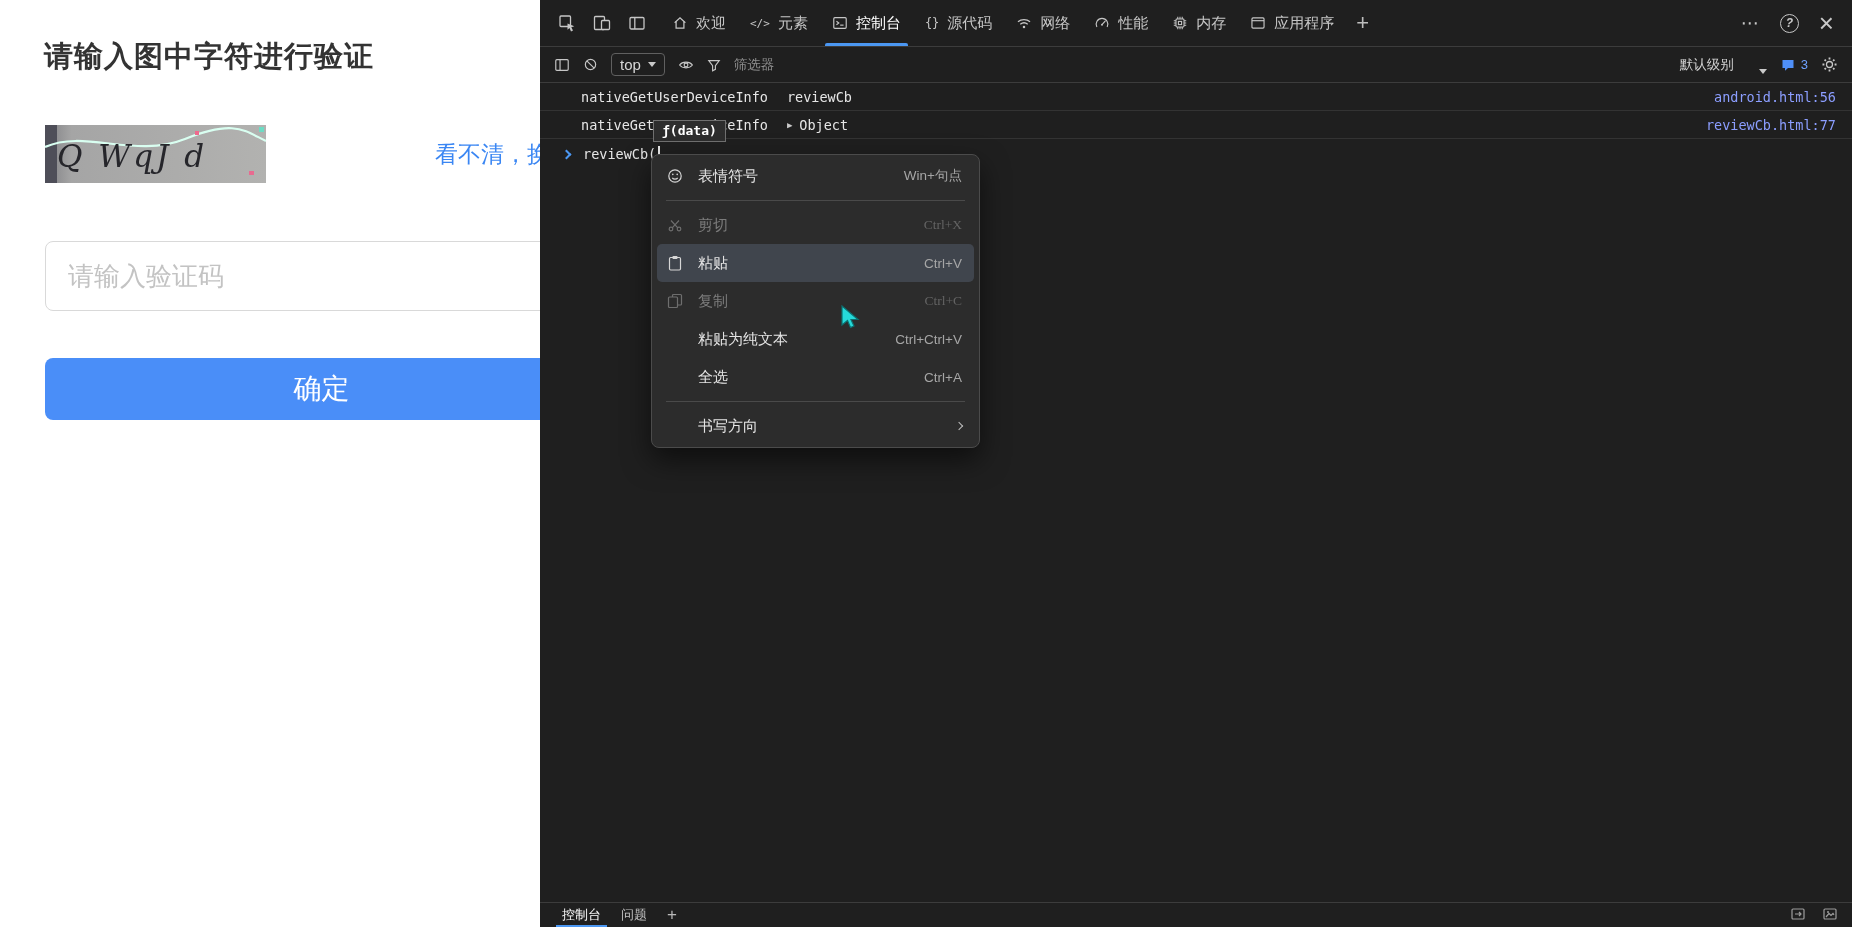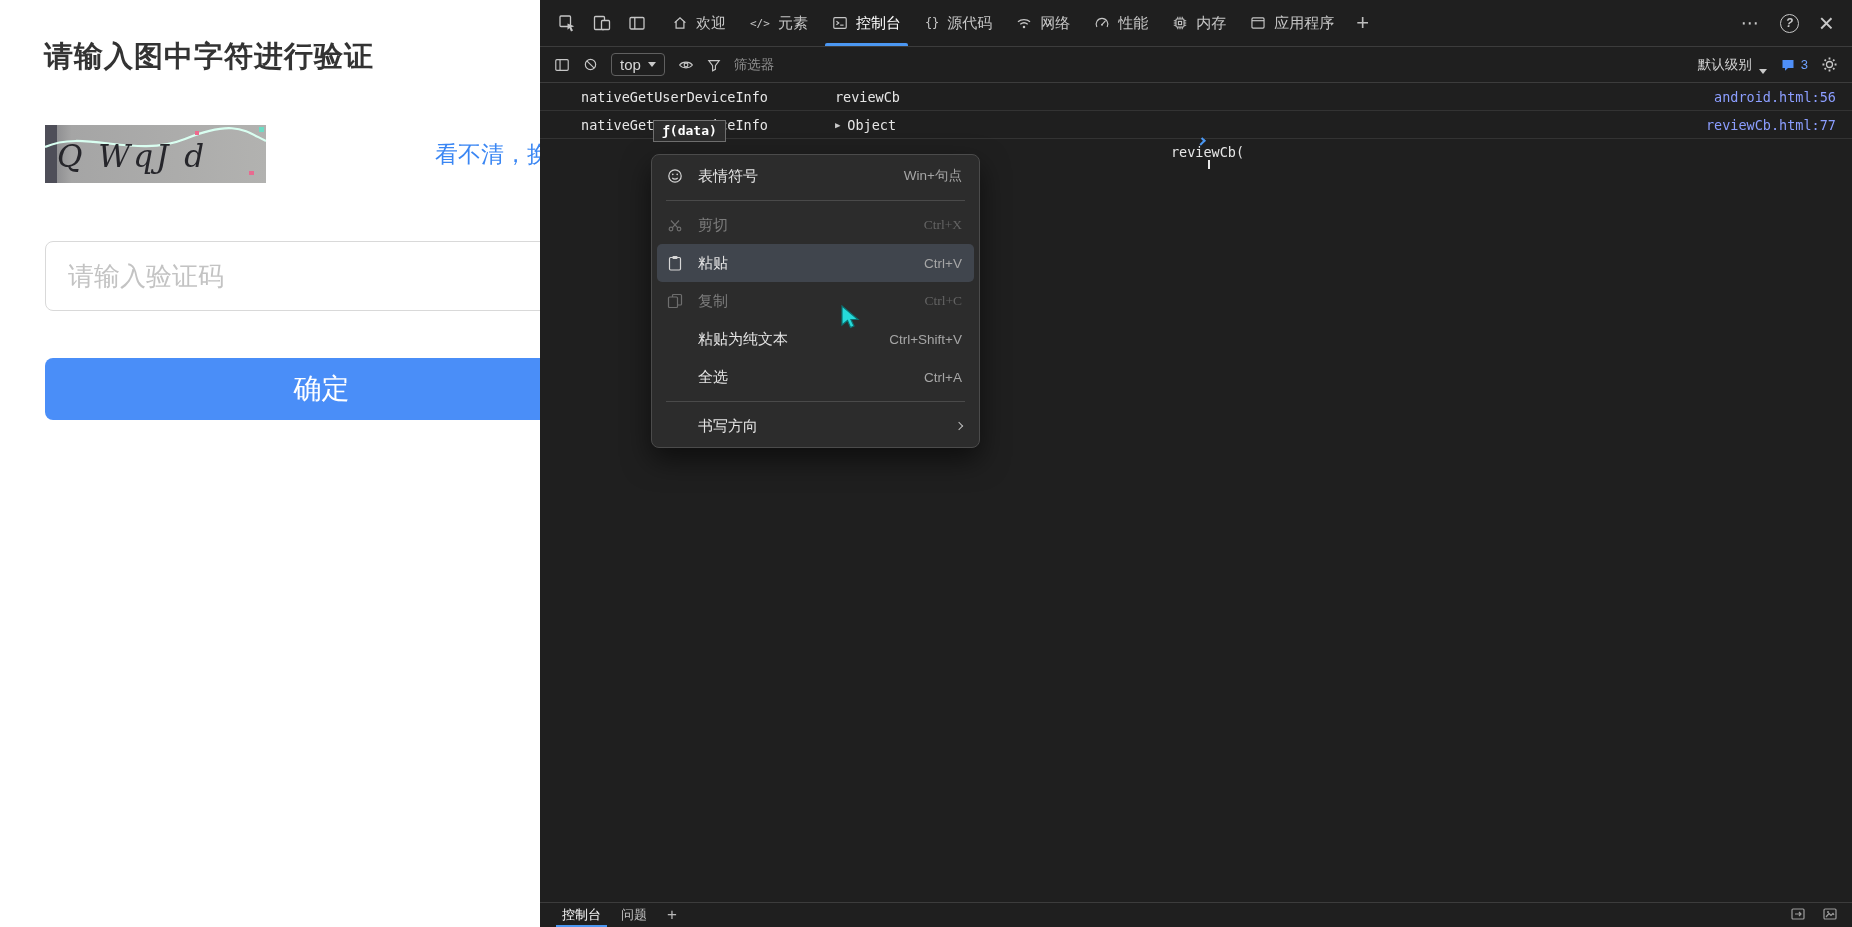--- a/index.html
+++ b/index.html
@@ -30,30 +30,30 @@
   .dots{font-size:18px;letter-spacing:1px;cursor:pointer;}
   .help{width:19px;height:19px;border:1.5px solid #c6c6c6;border-radius:50%;display:flex;align-items:center;justify-content:center;font-size:12px;font-weight:700;cursor:pointer;}
   .closex{font-size:26px;line-height:1;cursor:pointer;}
 
   .dt-toolbar{display:flex;align-items:center;height:36px;gap:13px;padding:0 14px;border-bottom:1px solid #3c3c3c;font-size:13.5px;}
   .ctx-box{display:flex;align-items:center;gap:7px;border:1px solid #606060;border-radius:4px;padding:2px 8px;color:#d8d8d8;font-size:15px;cursor:pointer;}
   .caret-down{width:0;height:0;border-left:4px solid transparent;border-right:4px solid transparent;border-top:5px solid #c9c9c9;}
   .filter-input{background:transparent;border:none;outline:none;color:#c9c9c9;font-size:13.5px;width:240px;font-family:"Liberation Sans",sans-serif;}
   .filter-input::placeholder{color:#8f8f8f;}
   .spacer{flex:1;}
-  .levels{display:flex;align-items:flex-end;gap:7px;color:#d2d2d2;cursor:pointer;}
+  .levels{display:flex;align-items:flex-end;gap:25px;color:#d2d2d2;cursor:pointer;}
   .chat{display:flex;align-items:center;gap:5px;cursor:pointer;}
   .chat .cnt{color:#6ea1ff;font-size:13px;}
 
   .console{font-family:"DejaVu Sans Mono",monospace;font-size:13.5px;color:#e6e6e6;}
-  .crow{display:flex;align-items:center;height:28px;border-bottom:1px solid #333;padding:0 16px 0 41px;gap:48px;}
+  .crow{display:flex;align-items:center;height:28px;border-bottom:1px solid #333;padding:0 16px 0 41px;}
   .crow .val{margin-left:19px;display:flex;align-items:center;gap:7px;}
   .crow .exp{font-size:9px;color:#c9c9c9;}
   .crow .link{margin-left:auto;color:#8c9eff;cursor:pointer;}
-  .prompt{display:flex;align-items:center;height:30px;padding-left:23px;flex-direction:column;}
+  .prompt{display:flex;align-items:center;height:30px;padding-left:23px;}
   .chev{width:7px;height:7px;border:solid #4b97f2;border-width:0 2px 2px 0;transform:rotate(-45deg);margin-right:13px;}
   .caret-line{width:2px;height:17px;background:#e8e8e8;margin-left:2px;}
 
   .hint{position:absolute;left:113px;top:120px;background:#2d2d2d;border:1px solid #707070;padding:2px 8px 3px;font-family:"DejaVu Sans Mono",monospace;font-size:13px;font-weight:700;color:#fff;z-index:5;}
 
   .ctxmenu{position:absolute;left:111px;top:154px;width:329px;background:#2c2c2c;border:1px solid #4b4b4b;border-radius:8px;padding:2px 5px;box-shadow:0 12px 28px rgba(0,0,0,.55);z-index:10;}
   .mi{height:38px;display:flex;align-items:center;padding:0 12px 0 10px;border-radius:5px;font-size:15px;color:#e4e4e4;cursor:pointer;}
   .mi-icon{width:31px;display:flex;align-items:center;color:#d6d6d6;}
   .mi-label{flex:1;}
   .mi-short{font-size:13.5px;color:#a6a6a6;}
@@ -333,21 +333,21 @@
             <rect x="5.5" y="1.5" width="9" height="10.5" rx="1"></rect>
             <rect x="1.5" y="4" width="9" height="10.5" rx="1" fill="#2c2c2c"></rect>
           </svg>
         </span>
         <span class="mi-label">复制</span>
         <span class="mi-short">Ctrl+C</span>
       </div>
       <div class="mi">
         <span class="mi-icon"></span>
         <span class="mi-label">粘贴为纯文本</span>
-        <span class="mi-short">Ctrl+Shift+V</span>
+        <span class="mi-short">Ctrl+Ctrl+V</span>
       </div>
       <div class="mi">
         <span class="mi-icon"></span>
         <span class="mi-label">全选</span>
         <span class="mi-short">Ctrl+A</span>
       </div>
       <div class="sep"></div>
       <div class="mi">
         <span class="mi-icon"></span>
         <span class="mi-label">书写方向</span>

